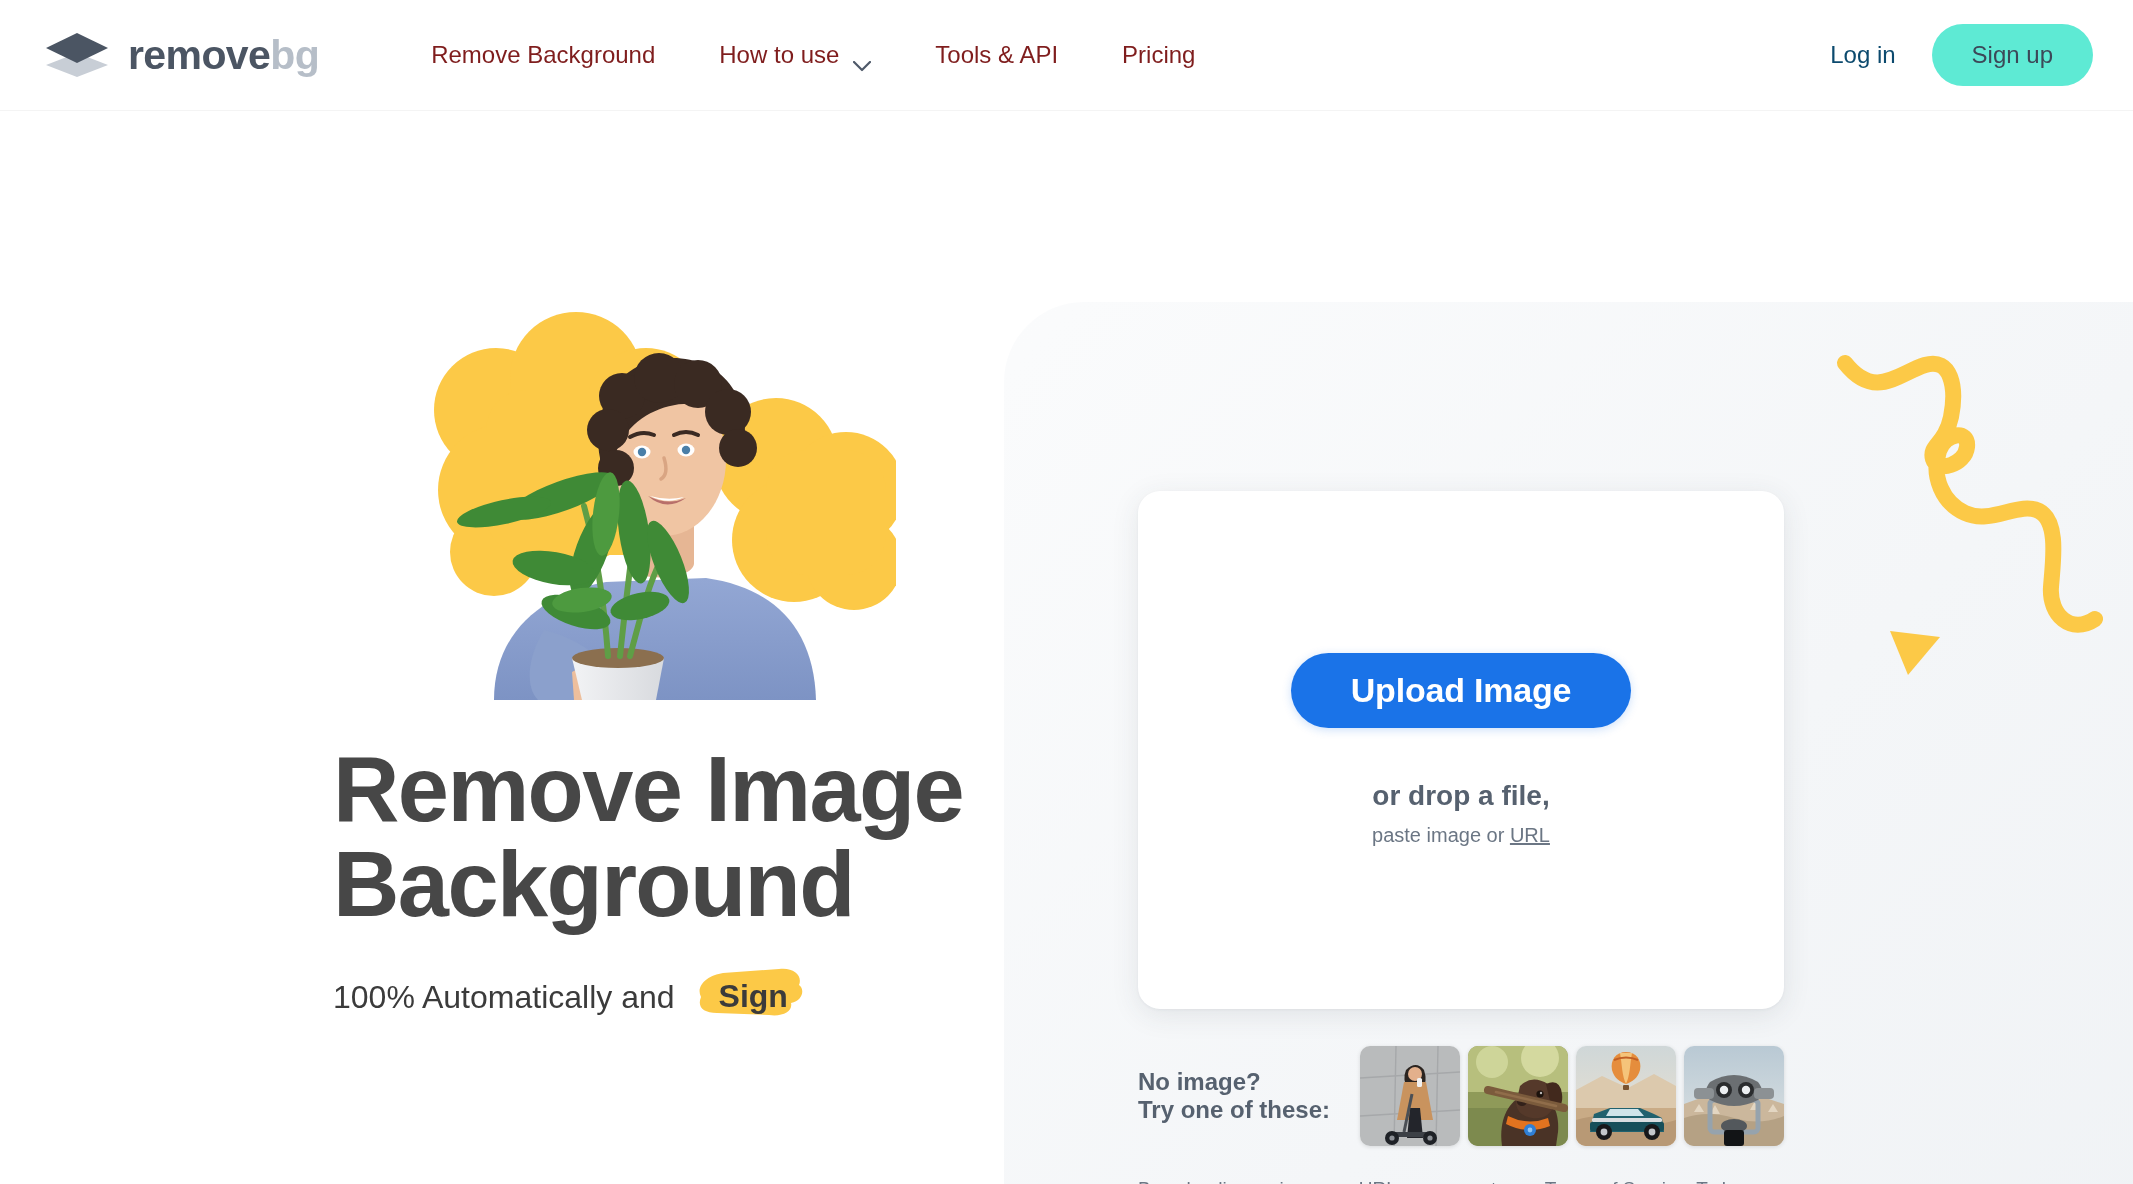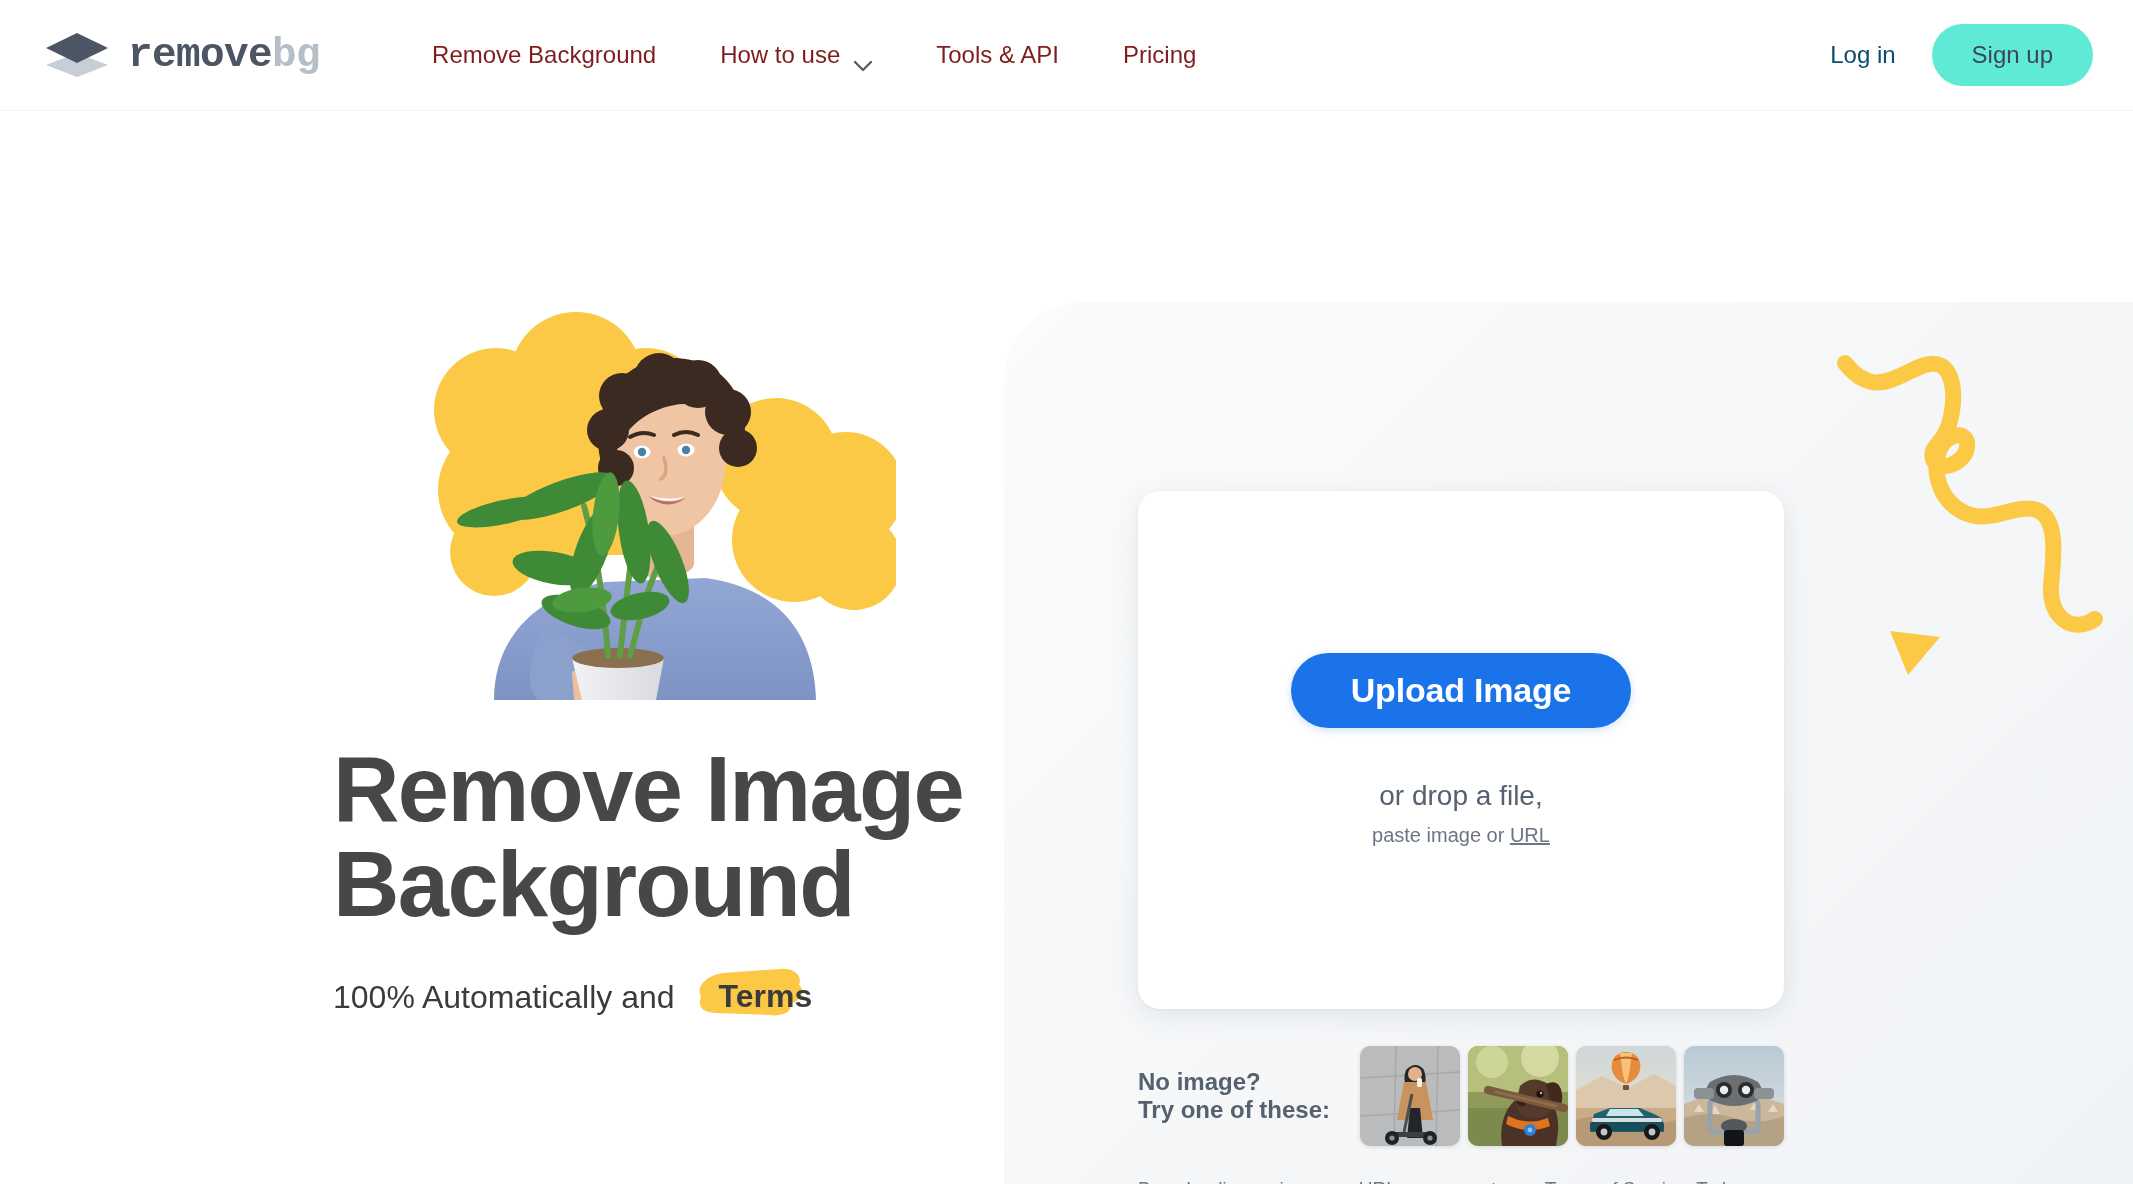--- a/index.html
+++ b/index.html
@@ -39,21 +39,20 @@
     height: 48px;
     position: relative;
     flex: 0 0 auto;
   }
   .logo-text {
     font-size: 41px;
     font-weight: 700;
     letter-spacing: -0.6px;
     line-height: 1;
     white-space: nowrap;
-    font-family: Liberation Mono, monospace;
   }
   .logo-text .part-a { color: #4b5563; }
   .logo-text .part-b { color: #b6bec8; }
 
   .nav {
     display: flex;
     align-items: center;
     margin-left: 80px;
     gap: 0;
   }
@@ -207,21 +206,21 @@
     padding: 18px 60px;
     cursor: pointer;
     font-family: inherit;
     letter-spacing: -0.2px;
     box-shadow: 0 2px 10px rgba(26,115,232,0.22);
   }
 
   .drop-text {
     margin-top: 52px;
     font-size: 28px;
-    font-weight: 400;
+    font-weight: 700;
     color: #56616f;
   }
   .paste-text {
     margin-top: 12px;
     font-size: 20px;
     color: #6b7684;
   }
   .paste-text .url-link {
     color: #6b7684;
     text-decoration: underline;
@@ -440,21 +439,21 @@
     </h1>
 
     <div class="subline">
       <span>100% Automatically and</span>
       <span class="free-wrap">
         <svg class="free-blob" viewBox="0 0 112 56" aria-hidden="true">
           <path d="M8 34 C 2 22, 16 12, 30 10 L 86 6 C 100 4, 110 12, 106 22
                    C 112 26, 110 38, 98 40 C 100 48, 90 54, 76 52 L 24 50
                    C 10 50, 4 44, 8 34 Z" fill="#fcc947"></path>
         </svg>
-        <span class="free-text">Terms</span>
+        <span class="free-text">Sign</span>
       </span>
     </div>
   </div>
 
   <div class="upload-col">
 
     <div class="upload-card">
       <button class="upload-btn">Upload Image</button>
       <div class="drop-text">or drop a file,</div>
       <div class="paste-text">

